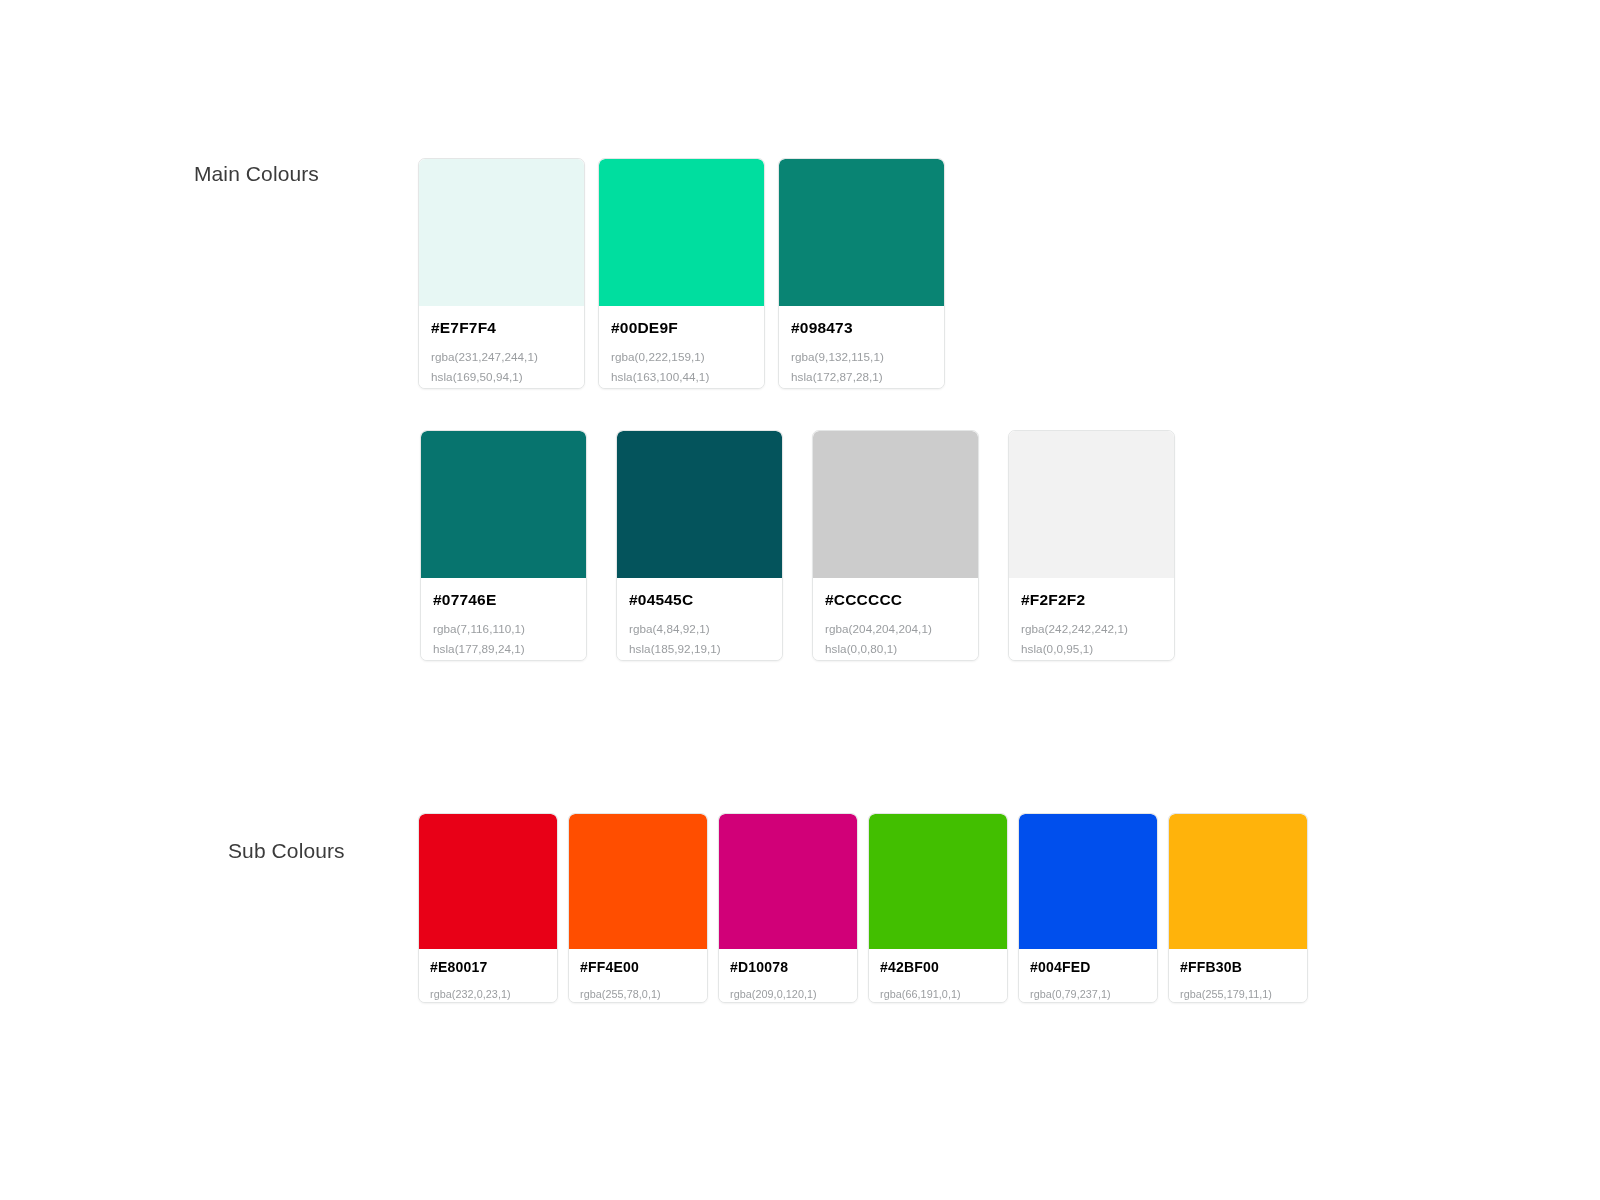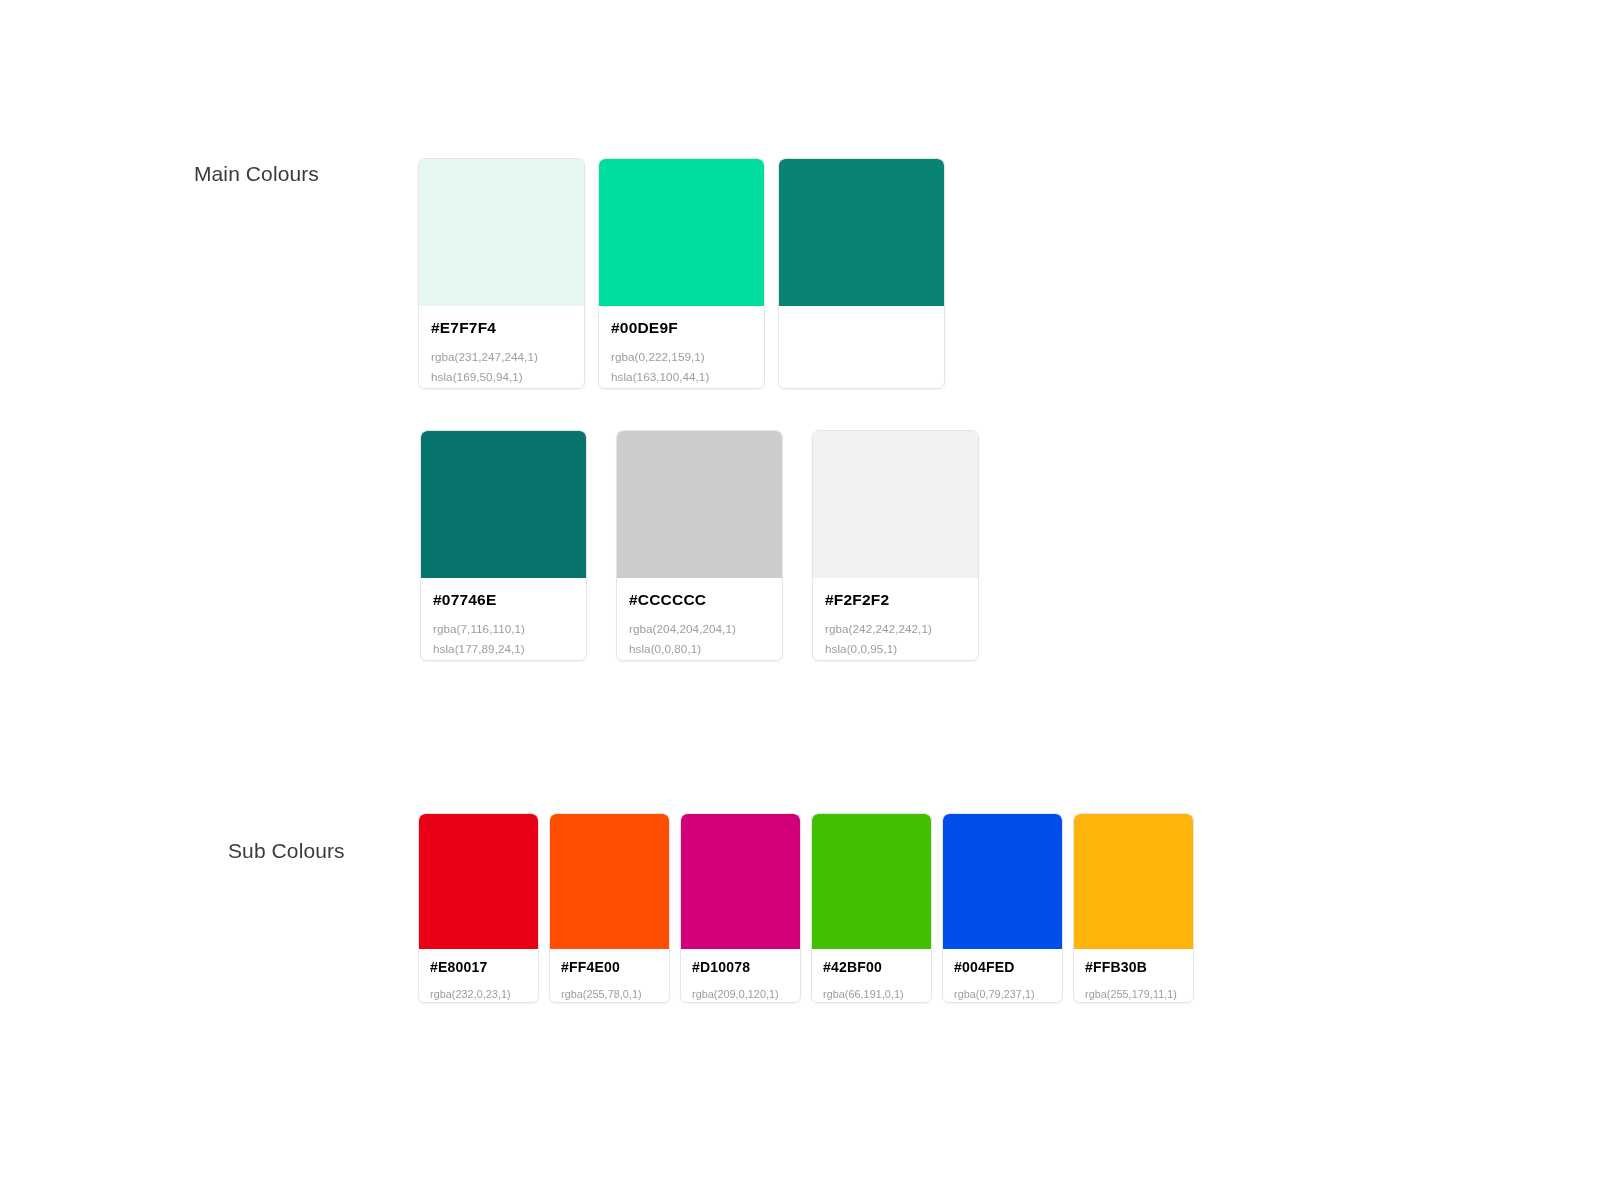--- a/index.html
+++ b/index.html
@@ -48,21 +48,21 @@
     background: #ffffff;
     border: 1px solid #e4e6e6;
     border-radius: 7px;
     box-shadow: 0 1px 2px rgba(0,0,0,0.055);
     overflow: hidden;
     display: flex;
     flex-direction: column;
     box-sizing: border-box;
   }
   .row-main .card { width: 167px; height: 231px; }
-  .row-sub  .card { width: 121px; height: 190px; }
+  .row-sub  .card { width: 140px; height: 190px; }
 
   .swatch {
     width: 100%;
     flex: none;
     border-top-left-radius: 6px;
     border-top-right-radius: 6px;
   }
   .row-main .swatch { height: 147px; }
   .row-sub  .swatch { height: 135px; }
 
@@ -124,35 +124,52 @@
         <div class="meta">
           <div class="hexcode">#00DE9F</div>
           <div class="vals">
             <div class="val">rgba(0,222,159,1)</div>
             <div class="val">hsla(163,100,44,1)</div>
           </div>
         </div>
       </div>
       <div class="card">
         <div class="swatch" style="background: rgb(9, 132, 115);"></div>
+        <div class="meta">
+          <div class="hexcode">#098473</div>
+          <div class="vals">
+            <div class="val">rgba(9,132,115,1)</div>
+            <div class="val">hsla(172,87,28,1)</div>
+          </div>
+        </div>
       </div>
     </div>
 
   <div class="row row-main" id="row-main-2">
       <div class="card">
         <div class="swatch" style="background: rgb(7, 116, 110);"></div>
         <div class="meta">
           <div class="hexcode">#07746E</div>
           <div class="vals">
             <div class="val">rgba(7,116,110,1)</div>
             <div class="val">hsla(177,89,24,1)</div>
           </div>
         </div>
       </div>
       <div class="card">
+        <div class="swatch" style="background: rgb(4, 84, 92);"></div>
+        <div class="meta">
+          <div class="hexcode">#04545C</div>
+          <div class="vals">
+            <div class="val">rgba(4,84,92,1)</div>
+            <div class="val">hsla(185,92,19,1)</div>
+          </div>
+        </div>
+      </div>
+      <div class="card">
         <div class="swatch" style="background: rgb(204, 204, 204);"></div>
         <div class="meta">
           <div class="hexcode">#CCCCCC</div>
           <div class="vals">
             <div class="val">rgba(204,204,204,1)</div>
             <div class="val">hsla(0,0,80,1)</div>
           </div>
         </div>
       </div>
       <div class="card">

